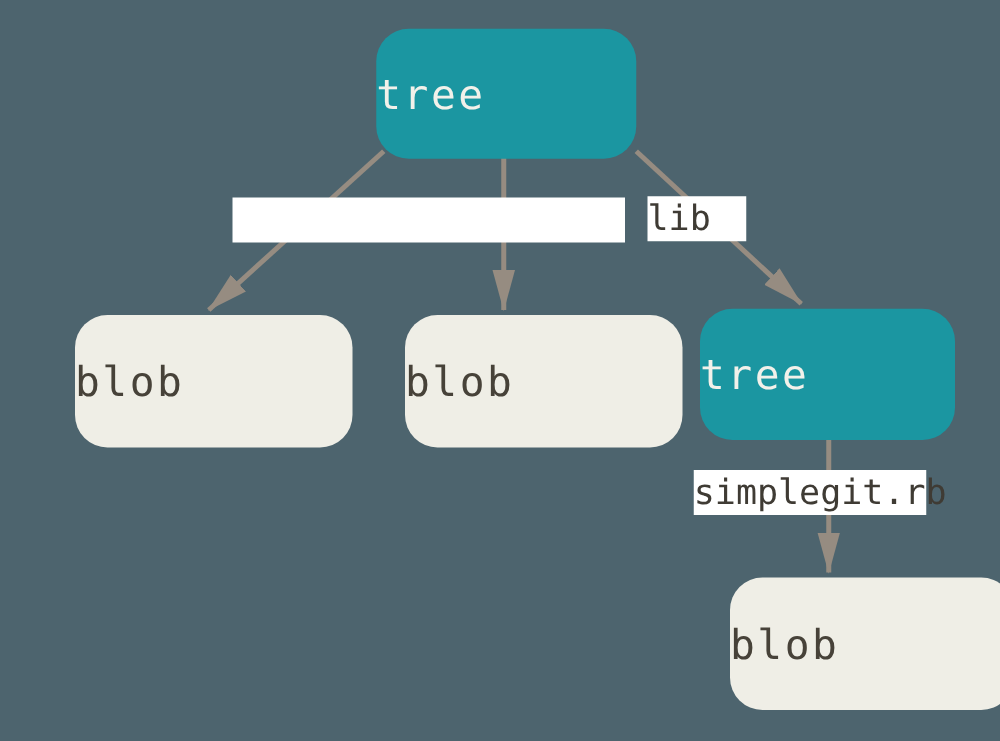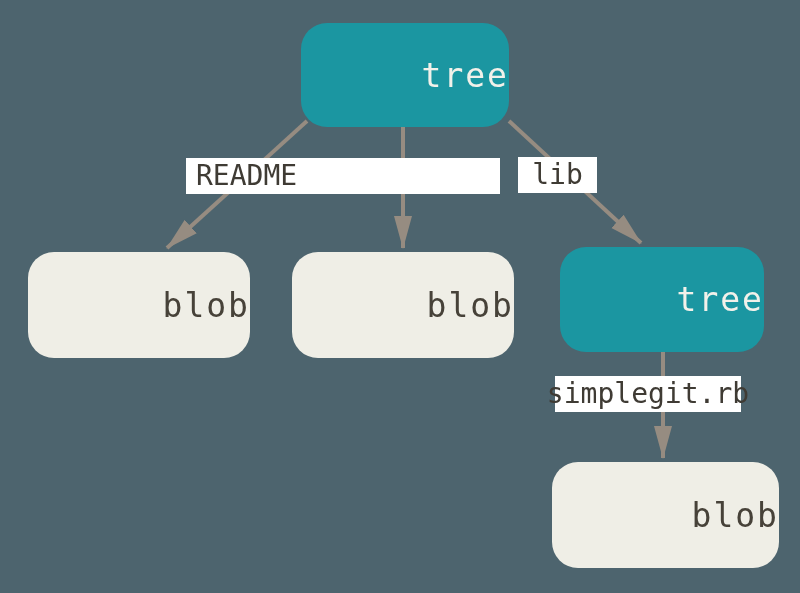--- a/index.html
+++ b/index.html
@@ -20,52 +20,51 @@
     overflow:hidden;
     font-family:"DejaVu Sans Mono","Liberation Mono",monospace;
   }
   .edges{position:absolute;left:0;top:0;z-index:1;}
   .edges line{stroke:var(--arrow);stroke-width:4;}
   .edge-label{
     position:absolute;z-index:2;
     background:var(--label-bg);
     color:var(--label-text);
     font-size:28px;line-height:36px;
-    display:flex;align-items:center;justify-content:center;
+    display:flex;align-items:center;
     white-space:pre;
   }
   .edge-label.dual{justify-content:flex-start;padding-left:10px;gap:32px;box-sizing:border-box;}
   .node{
     position:absolute;z-index:3;
-    display:flex;align-items:center;justify-content:flex-end;
+    display:flex;align-items:center;justify-content:flex-start;
     border-radius:26px;
     font-size:33px;letter-spacing:2px;
   }
   .node.tree{background:var(--tree-fill);color:var(--tree-text);}
-  .node.blob{background:var(--blob-fill);color:var(--blob-text);}
+  .node.blob{background:var(--blob-fill);color:var(--blob-text);margin-left:32px;}
 </style>
 </head>
 <body>
 
 <div class="canvas">
 
   <svg class="edges" width="800" height="593" viewBox="0 0 800 593" aria-hidden="true">
     <defs>
       <marker id="arrow" markerUnits="userSpaceOnUse" markerWidth="34" markerHeight="20" refX="32" refY="10" orient="auto">
         <path d="M0,1 L33,10 L0,19 Z" fill="var(--arrow)"></path>
       </marker>
     </defs>
     <line x1="307" y1="121" x2="167" y2="248" marker-end="url(#arrow)"></line>
     <line x1="403" y1="125" x2="403" y2="248" marker-end="url(#arrow)"></line>
     <line x1="509" y1="121" x2="641" y2="243" marker-end="url(#arrow)"></line>
     <line x1="663" y1="352" x2="663" y2="458" marker-end="url(#arrow)"></line>
   </svg>
 
   <div class="edge-label dual" style="left:186px;top:158px;width:314px;height:36px;">
-    <span>README</span>
   </div>
 
   <div class="edge-label" style="left:518px;top:157px;width:79px;height:36px;">
     <span>lib</span>
   </div>
 
   <div class="edge-label" style="left:555px;top:376px;width:186px;height:36px;">
     <span>simplegit.rb</span>
   </div>
 

